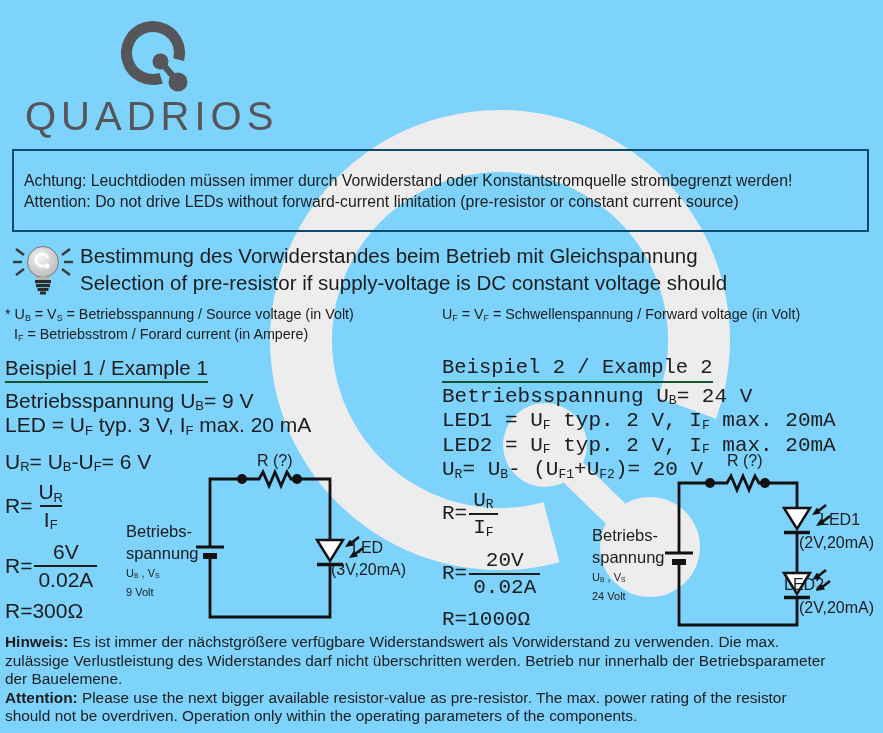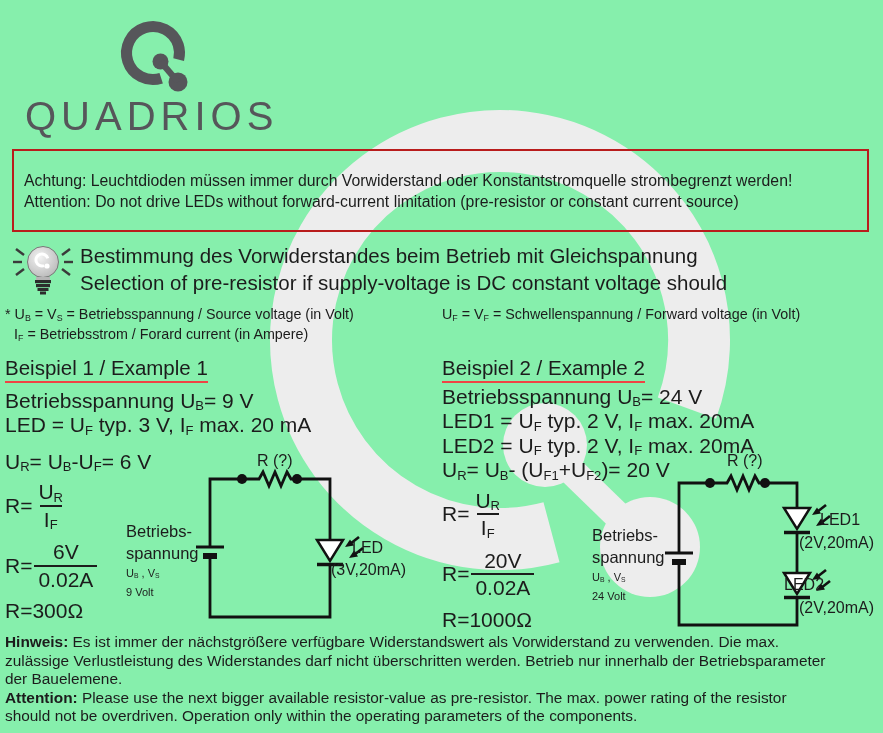--- a/index.html
+++ b/index.html
@@ -1,38 +1,38 @@
 <!DOCTYPE html>
 <html><head>
 <meta charset="utf-8">
 <style>
   html,body{margin:0;padding:0;background:#fff;}
-  .page{position:relative;width:883px;height:733px;background:#86efac;overflow:hidden;
+  .page{position:relative;width:883px;height:733px;background:#7dd3fc;overflow:hidden;
         font-family:"Liberation Sans",sans-serif;color:#1c1c1c;}
   .abs{position:absolute;}
   sub{font-size:0.62em;vertical-align:baseline;position:relative;top:0.2em;line-height:0;}
   .watermark{left:0;top:0;z-index:0;}
   .content{position:absolute;left:0;top:0;width:883px;height:733px;z-index:1;}
 
   .brand-name{left:25px;top:94px;font-size:40px;letter-spacing:5px;color:#56565a;}
 
-  .warning-box{left:12px;top:149px;width:857px;height:83px;border:2px solid #b91c1c;
+  .warning-box{left:12px;top:149px;width:857px;height:83px;border:2px solid #0c4a6e;
                box-sizing:border-box;padding:19px 6px 0 10px;font-size:15.8px;line-height:21px;}
 
   .heading-text{left:80px;top:242px;font-size:20.5px;line-height:27px;}
 
   .defs{font-size:14.3px;line-height:20px;}
   .defs-left{left:5px;top:304px;}
   .defs-right{left:442px;top:304px;}
   .indent{padding-left:9px;}
 
   .example{font-size:21px;line-height:23.5px;}
   .ex1{left:5px;top:356px;width:430px;}
-  .ex2{left:442px;top:356px;width:440px;}
-  .ex-title{display:inline-block;font-size:20.5px;border-bottom:2px solid #ef4444;
+  .ex2{left:442px;top:356px;width:440px;font-family:Liberation Mono, monospace;}
+  .ex-title{display:inline-block;font-size:20.5px;border-bottom:2px solid #14532d;
             padding-bottom:1px;margin-bottom:6px;}
   .ex-line{margin-bottom:1px;}
   .gap-top{margin-top:13px;}
   .formula{display:flex;align-items:center;margin-top:7px;}
   .frac{display:inline-flex;flex-direction:column;align-items:center;margin-left:2px;}
   .frac .num{padding:0 4px 1px;}
   .frac .den{border-top:2.5px solid #1c1c1c;padding:1px 4px 0;}
   .result-line{margin-top:8px;}
 
   .batt-label{font-size:16.5px;line-height:22px;}

